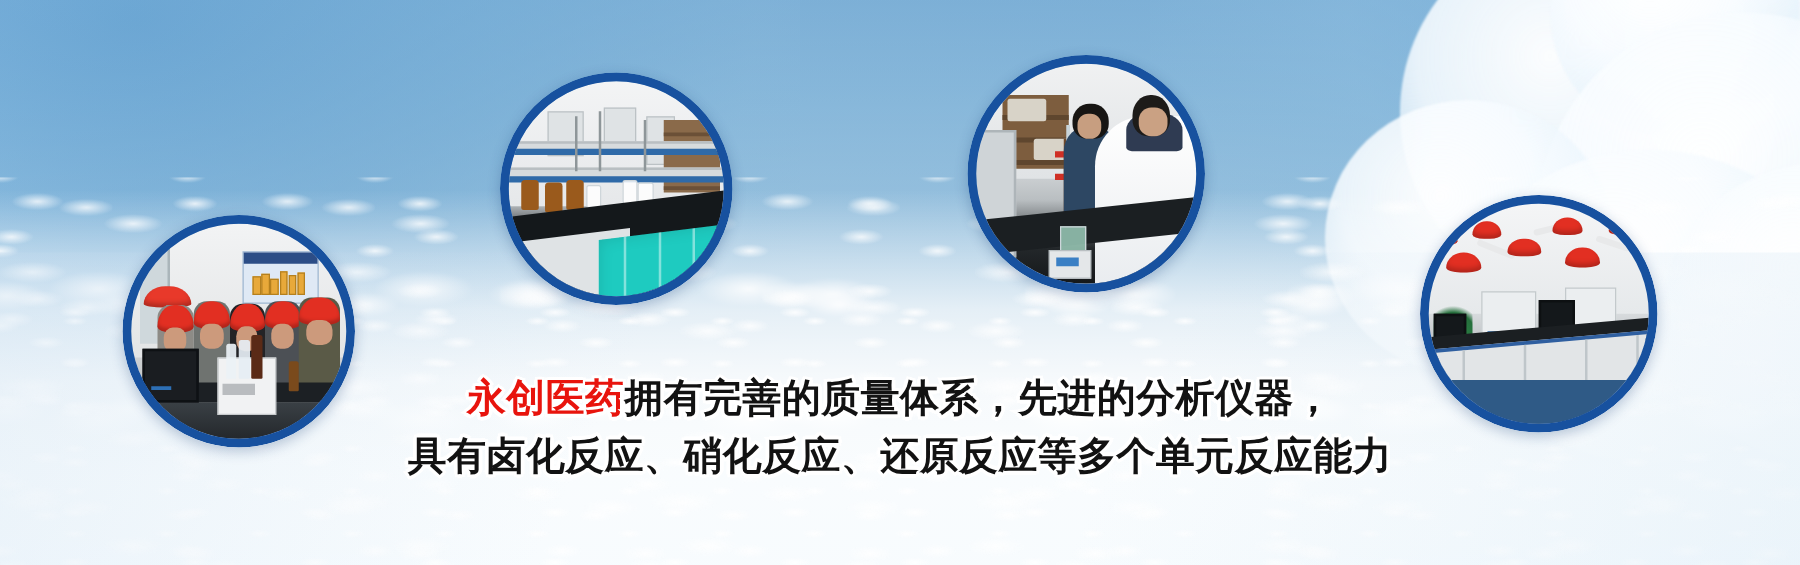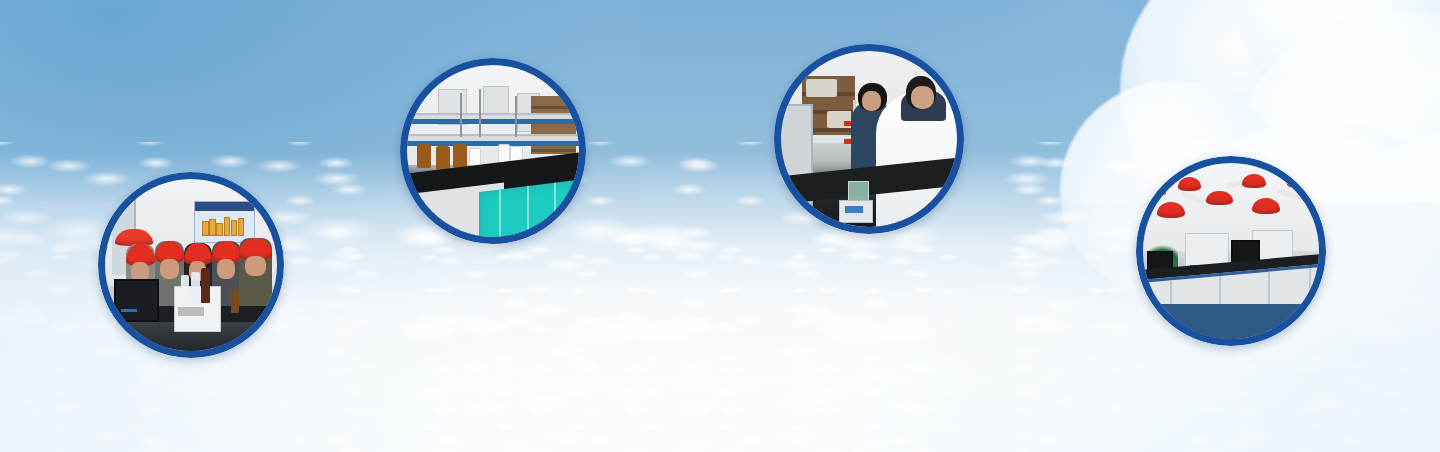--- a/index.html
+++ b/index.html
@@ -487,15 +487,17 @@
             <i style="left:68%"></i>
             <i style="left:88%"></i>
         </div>
         <div class="floor"></div>
       </div>
     </div>
     <div class="ring"></div>
   </div>
 
   <div class="headline">
+    <span class="line"><span class="tx red">永创医药</span><span class="tx">拥有完善的质量体系，先进的分析仪器，</span></span>
+    <span class="line tx">具有卤化反应、硝化反应、还原反应等多个单元反应能力</span>
   </div>
 
 </div>
 
 </body></html>

